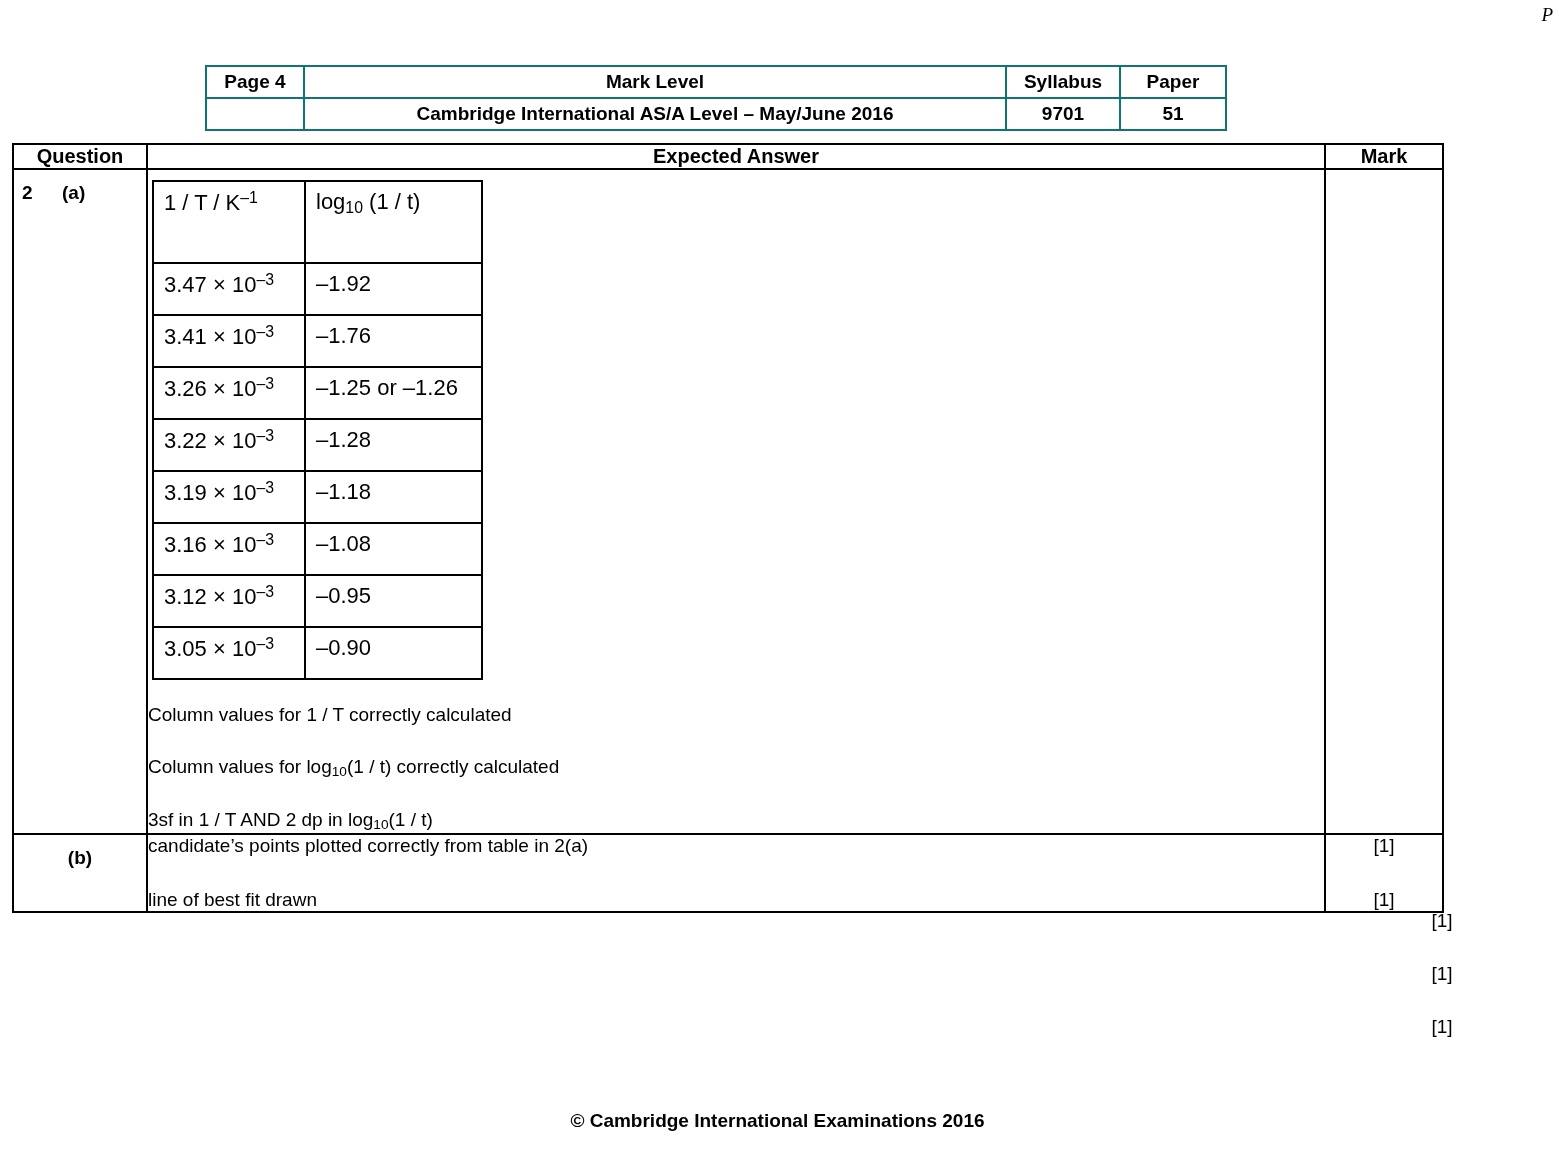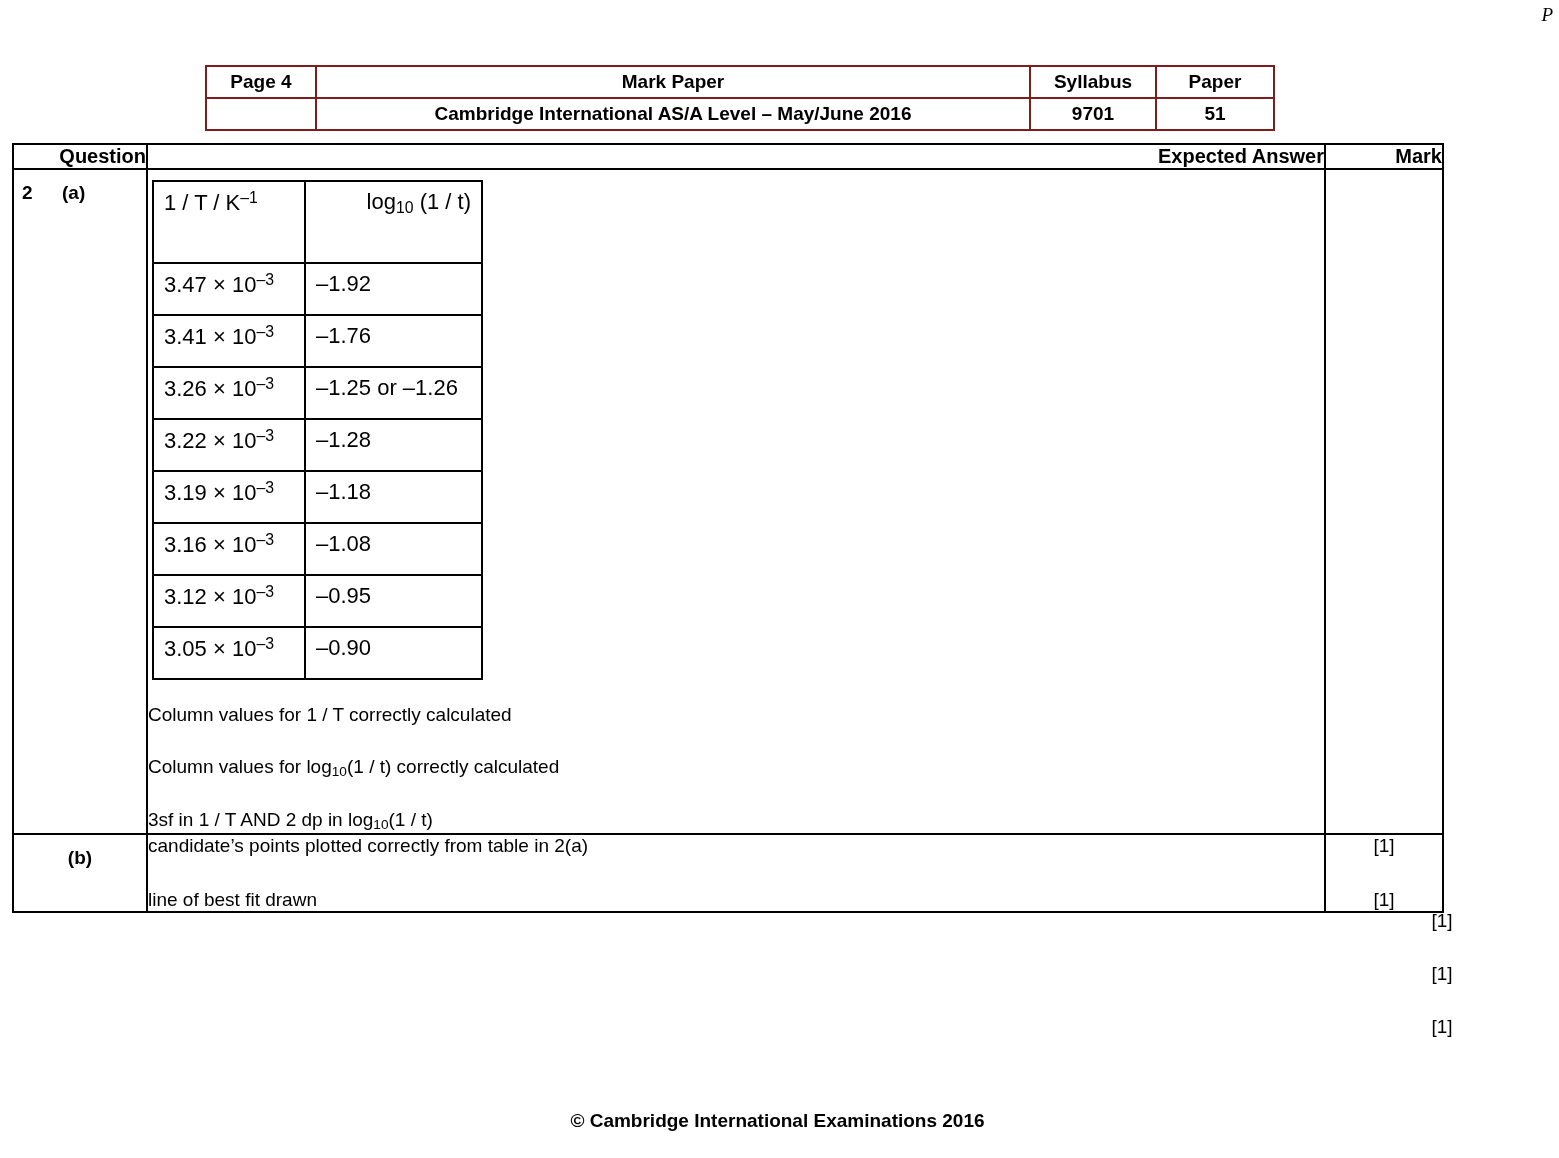--- a/index.html
+++ b/index.html
@@ -34,22 +34,22 @@
   
   .header-table {
     position: absolute;
     left: 205px;
     top: 65px;
     border-collapse: collapse;
     font-size: 19px;
     font-weight: bold;
   }
   .header-table td {
-    border: 2px solid #7f1d1d;
-    padding: 3px 6px;
+    border: 2px solid #0f766e;
+    padding: 3px 0;
     text-align: center;
     line-height: 1.25;
   }
   .ht-page   { width: 96px; }
   .ht-mid    { width: 700px; }
   .ht-syll   { width: 112px; }
   .ht-paper  { width: 104px; margin-left: 44px; }
   .ht-empty  { border: 2px solid #000; }
 
   
@@ -64,21 +64,21 @@
   .main-table td, .main-table th {
     border: 2px solid #000;
     vertical-align: top;
     padding: 0;
   }
   .col-q     { width: 132px; }
   .col-mark  { width: 116px; }
 
   .head-cell {
     font-weight: bold;
-    text-align: right;
+    text-align: center;
     font-size: 20px;
     padding: 10px 0 12px 0;
   }
 
   .qcell {
     font-weight: bold;
     font-size: 19px;
     padding: 14px 0 0 0;
     position: relative;
     height: 100%;
@@ -110,21 +110,21 @@
     margin-top: 10px;
     margin-left: 4px;
     font-size: 22px;
   }
   .data-table td {
     border: 2px solid #000;
     padding: 7px 10px 7px 10px;
     vertical-align: top;
   }
   .dt-c1 { width: 130px; }
-  .dt-c2 { width: 155px; text-align: right; }
+  .dt-c2 { width: 155px; }
   .data-table tr.header-row td {
     height: 66px;
   }
   .data-table tr.data-row td {
     height: 36px;
   }
 
   .note-line {
     margin: 0;
     padding: 0;
@@ -185,21 +185,21 @@
 <body>
 
 <div class="page">
 
   <div class="corner-mark">P</div>
 
   <table class="header-table">
     <tbody>
       <tr>
         <td class="ht-page">Page 4</td>
-        <td class="ht-mid">Mark Paper</td>
+        <td class="ht-mid">Mark Level</td>
         <td class="ht-syll">Syllabus</td>
         <td class="ht-paper">Paper</td>
       </tr>
       <tr>
         <td class="ht-empty">&nbsp;</td>
         <td>Cambridge International AS/A Level – May/June 2016</td>
         <td>9701</td>
         <td>51</td>
       </tr>
     </tbody>

